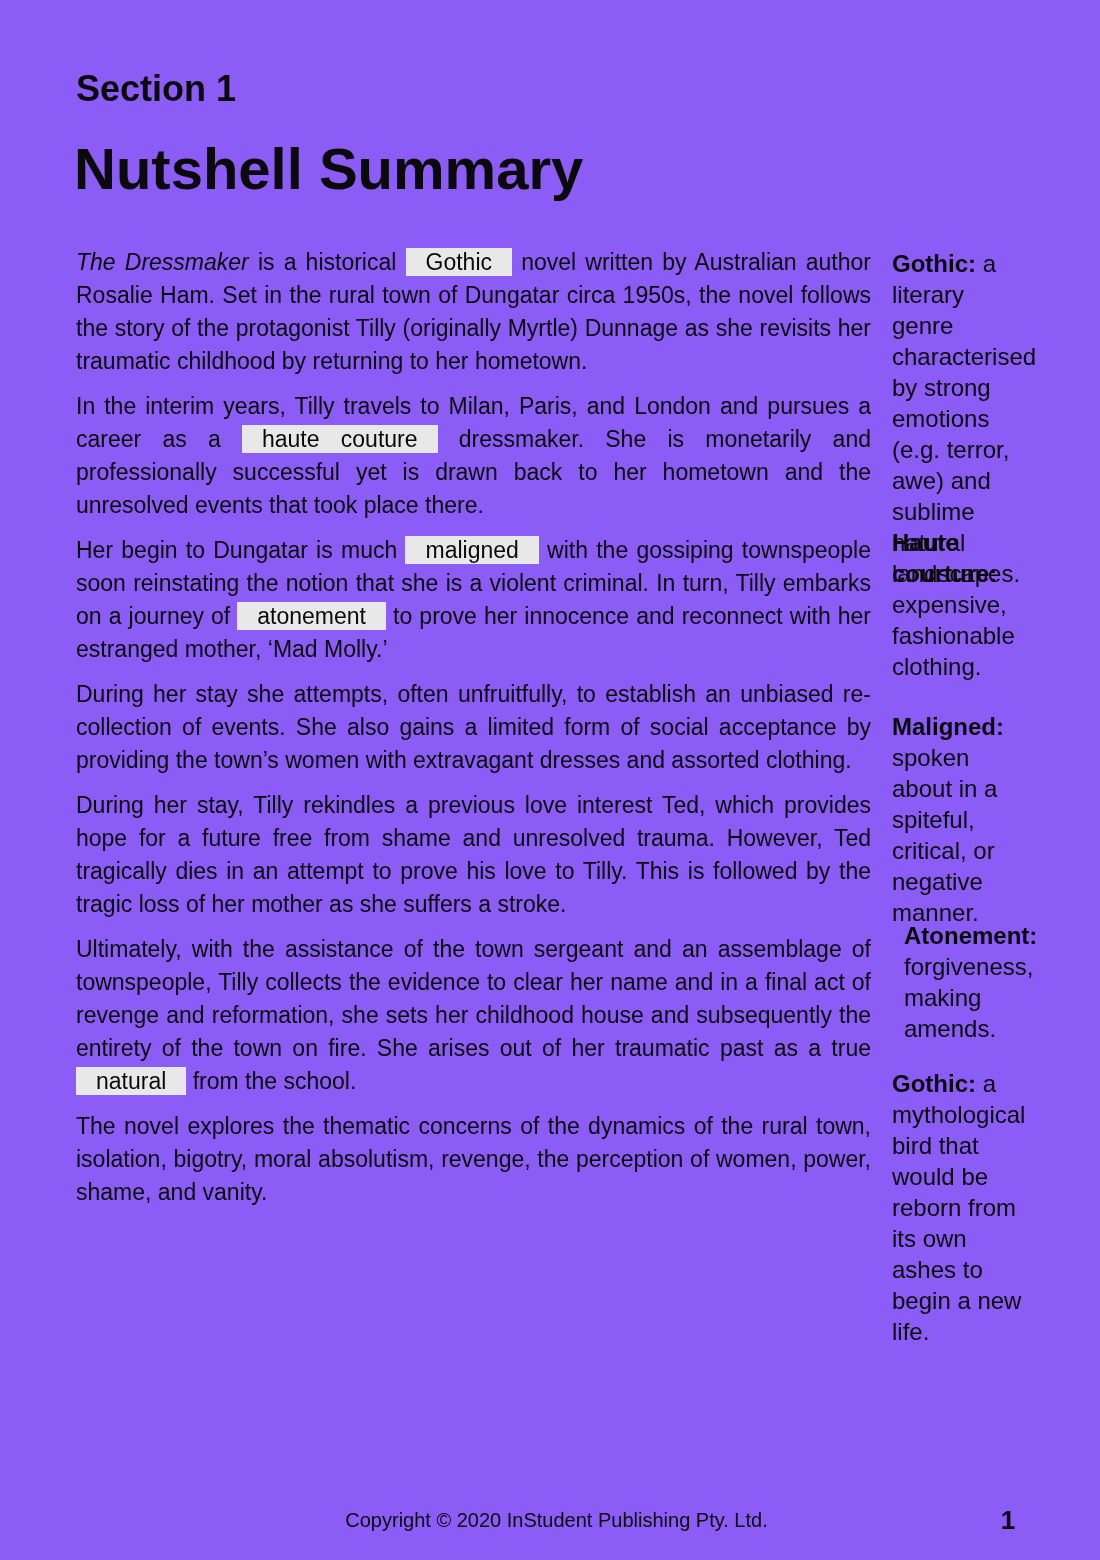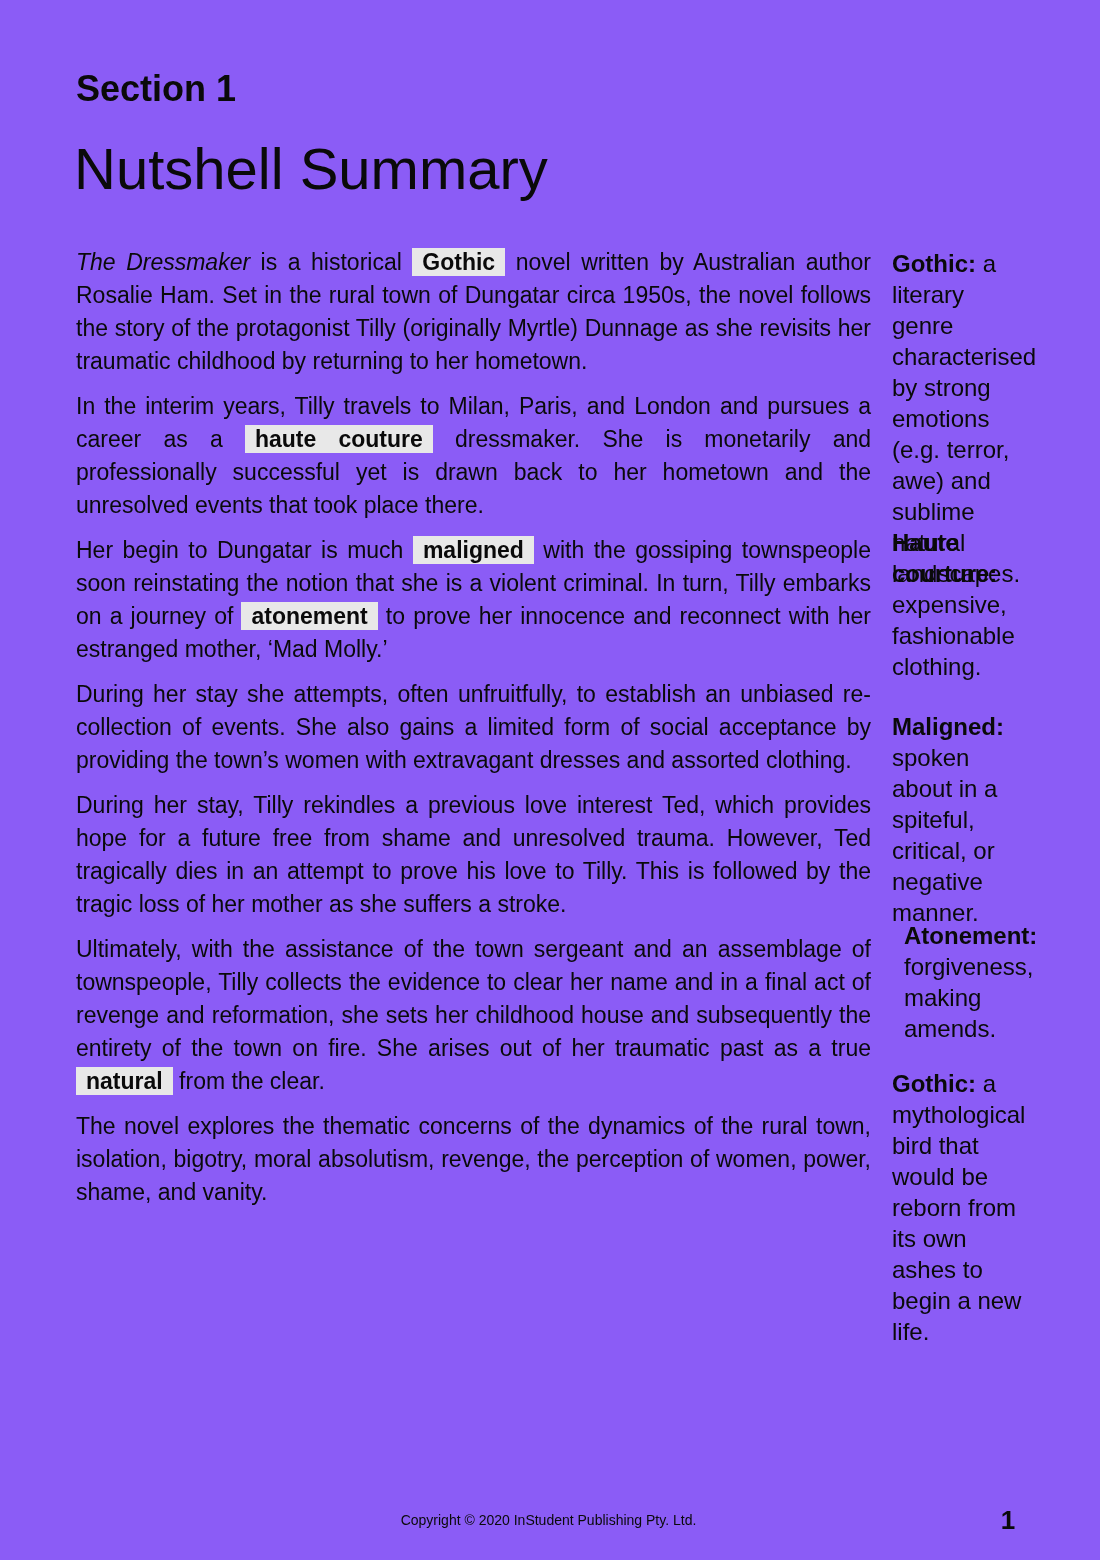--- a/index.html
+++ b/index.html
@@ -22,64 +22,64 @@
     font-weight: bold;
     letter-spacing: 0px;
   }
   .page-title {
     position: absolute;
     left: 74px;
     top: 139px;
     margin: 0;
     font-size: 58px;
     line-height: 60px;
-    font-weight: normal;
+    font-weight: bold;
     letter-spacing: 0px;
   }
   .body-col {
     position: absolute;
     left: 76px;
     top: 246px;
     width: 795px;
     font-size: 23px;
     line-height: 33px;
     text-align: justify;
     hyphens: manual;
     -webkit-hyphens: manual;
   }
   .body-col p { margin: 0 0 12px 0; }
   .italic { font-style: italic; margin-top: 8px; }
   .term {
-    font-weight: bold;
+    font-weight: normal;
     background: var(--highlight, #e8e8e8);
-    padding: 1px 10px;
+    padding: 1px 20px;
   }
   .margin-col {
     position: absolute;
     left: 892px;
     top: 0;
     width: 136px;
     height: 1560px;
     font-size: 24px;
     line-height: 31px;
   }
   .margin-note {
     position: absolute;
     left: 0;
     width: 136px;
     text-align: left;
   }
   .margin-note b { font-weight: bold; }
   .footer-copy {
     position: absolute;
-    left: 8px;
+    left: 16px;
     top: 1508px;
     width: 1081px;
     text-align: center;
-    font-size: 14px;
+    font-size: 20px;
     line-height: 24px;
   }
   .page-num {
     position: absolute;
     left: 990px;
     top: 1505px;
     width: 36px;
     text-align: center;
     font-size: 26px;
     line-height: 30px;
@@ -92,21 +92,21 @@
 <div class="page" style="--highlight: #e8e8e8; color: rgb(10, 10, 10);">
   <h2 class="section-label">Section 1</h2>
   <h1 class="page-title">Nutshell Summary</h1>
 
   <div class="body-col" id="bodyCol">
       <p><span class="italic">The Dressmaker</span><span> is a historical </span><span class="term">Gothic</span><span> novel written by Australian author Ros­alie Ham. Set in the rural town of Dungatar circa 1950s, the novel follows the story of the protagonist Tilly (originally Myrtle) Dunnage as she revisits her traumatic childhood by returning to her hometown.</span></p>
       <p><span>In the interim years, Tilly travels to Milan, Paris, and London and pursues a career as a </span><span class="term">haute couture</span><span> dressmaker. She is monetarily and professionally successful yet is drawn back to her hometown and the unresolved events that took place there.</span></p>
       <p><span>Her begin to Dungatar is much </span><span class="term">maligned</span><span> with the gossiping townspeople soon reinstating the notion that she is a violent criminal. In turn, Tilly embarks on a journey of </span><span class="term">atonement</span><span> to prove her innocence and reconnect with her estranged mother, ‘Mad Molly.’</span></p>
       <p><span>During her stay she attempts, often unfruitfully, to establish an unbiased re­collection of events.  She also gains a limited form of social acceptance by providing the town’s women with extravagant dresses and assorted clothing.</span></p>
       <p><span>During her stay, Tilly rekindles a previous love interest Ted, which provides hope for a future free from shame and unresolved trauma.  However, Ted tragically dies in an attempt to prove his love to Tilly.  This is followed by the tragic loss of her mother as she suffers a stroke.</span></p>
-      <p><span>Ultimately, with the assistance of the town sergeant and an assemblage of townspeople, Tilly collects the evidence to clear her name and in a final act of revenge and reformation, she sets her childhood house and subsequently the entirety of the town on fire.  She arises out of her traumatic past as a true </span><span class="term">natural</span><span> from the clear.</span></p>
+      <p><span>Ultimately, with the assistance of the town sergeant and an assemblage of townspeople, Tilly collects the evidence to clear her name and in a final act of revenge and reformation, she sets her childhood house and subsequently the entirety of the town on fire.  She arises out of her traumatic past as a true </span><span class="term">natural</span><span> from the school.</span></p>
       <p><span>The novel explores the thematic concerns of the dynamics of the rural town, isolation, bigotry, moral absolutism, revenge, the perception of women, power, shame, and vanity.</span></p>
     </div>
 
   <div class="margin-col" id="marginCol">
       <div class="margin-note" style="top: 248px;"><b>Gothic:</b><span> a literary genre characterised by strong emotions (e.g. terror, awe) and sublime natural landscapes.</span></div>
       <div class="margin-note" style="top: 711px;"><b>Maligned:</b><span> spoken about in a spiteful, critical, or negative manner.</span></div>
       <div class="margin-note" style="top: 527px;"><b>Haute courture:</b><span> expensive, fashionable clothing.</span></div>
       <div class="margin-note" style="top: 920px; margin-left: 12px;"><b>Atonement:</b><span> forgiveness, making amends.</span></div>
       <div class="margin-note" style="top: 1068px;"><b>Gothic:</b><span> a mythological bird that would be reborn from its own ashes to begin a new life.</span></div>
     </div>

